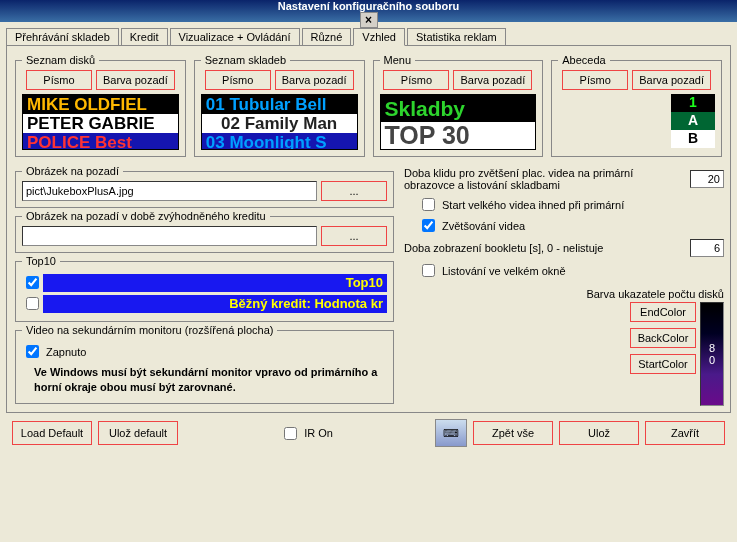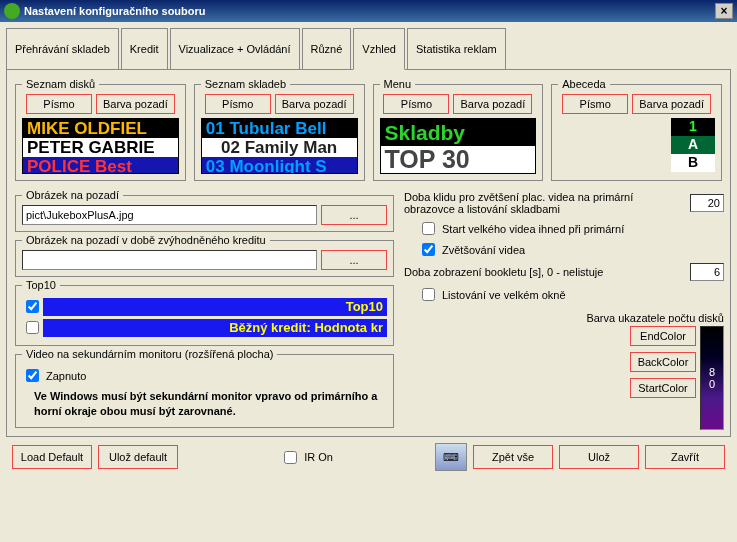--- a/index.html
+++ b/index.html
@@ -1,23 +1,23 @@
 <!DOCTYPE html>
 <html><head>
 <meta charset="utf-8">
 <style>
 * { box-sizing: border-box; font-family: "Tahoma", sans-serif; font-size: 11px; }
 body { margin: 0; background: #ece9d8; width: 737px; height: 542px; overflow: hidden; }
-.titlebar { background: linear-gradient(#0a246a,#3a6ea5); color: #fff; height: 22px; display: flex; align-items: center; padding: 0 4px; font-weight: bold; }
+.titlebar { background: linear-gradient(#0a246a,#3a6ea5); color: #fff; height: 22px; display: flex; align-items: center; padding: 0 4px; font-weight: bold; flex-direction: column; }
 .titlebar .iconbox { width: 16px; height: 16px; background: #4a2; border-radius: 8px; margin-right: 4px; display:inline-block;}
 .titlebar .spacer { flex: 1; }
 .titlebar .close { width: 18px; height: 16px; background: #d4d0c8; border: 1px solid #888; color: #000; display: flex; align-items: center; justify-content: center; font-family: Arial; font-size: 12px; font-weight: bold; cursor: pointer;}
 .content { padding: 6px; }
 .tabs { display: flex; gap: 2px; margin-bottom: -1px; }
-.tab { border: 1px solid #888; border-bottom: none; padding: 14px 8px; background: #ece9d8; cursor: pointer; }
+.tab { border: 1px solid #888; border-bottom: none; padding: 2px 8px; background: #ece9d8; cursor: pointer; }
 .tab.active { background: #ece9d8; position: relative; z-index: 2; border-bottom: 1px solid #ece9d8; font-weight: normal; }
 .panel { border: 1px solid #888; padding: 6px; background: #ece9d8; position: relative; }
 fieldset { border: 1px solid #888; margin: 2px; padding: 4px 6px 6px 6px; }
 legend { padding: 0 4px; }
 .row4 { display: flex; gap: 4px; }
 .row4 > fieldset { flex: 1; }
 .btn { background: #ece9d8; border: 1px solid #ef4444; padding: 3px 6px; cursor: pointer; min-width: 66px; text-align: center; }
 .btnrow { display: flex; gap: 4px; justify-content: center; margin-bottom: 4px; }
 .preview { height: 56px; border: 1px solid #000; overflow: hidden; background:#a3a3a3; }
 .pv-line { padding: 0 4px; font-weight: bold; font-size: 17px; line-height: 19px; white-space: nowrap; overflow: hidden; font-family: Arial,sans-serif;}

